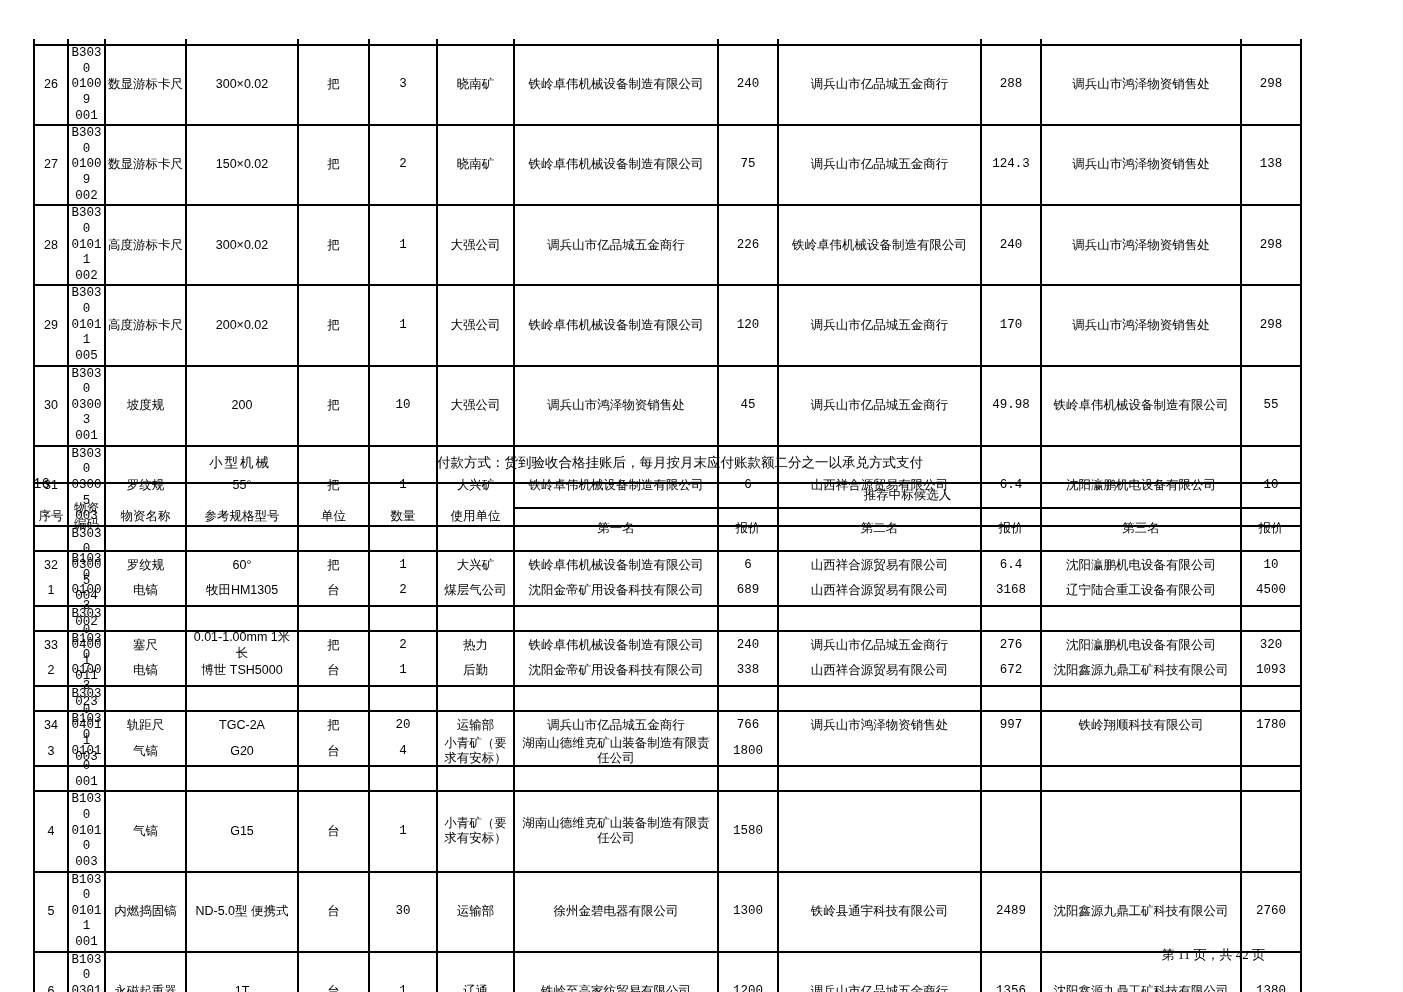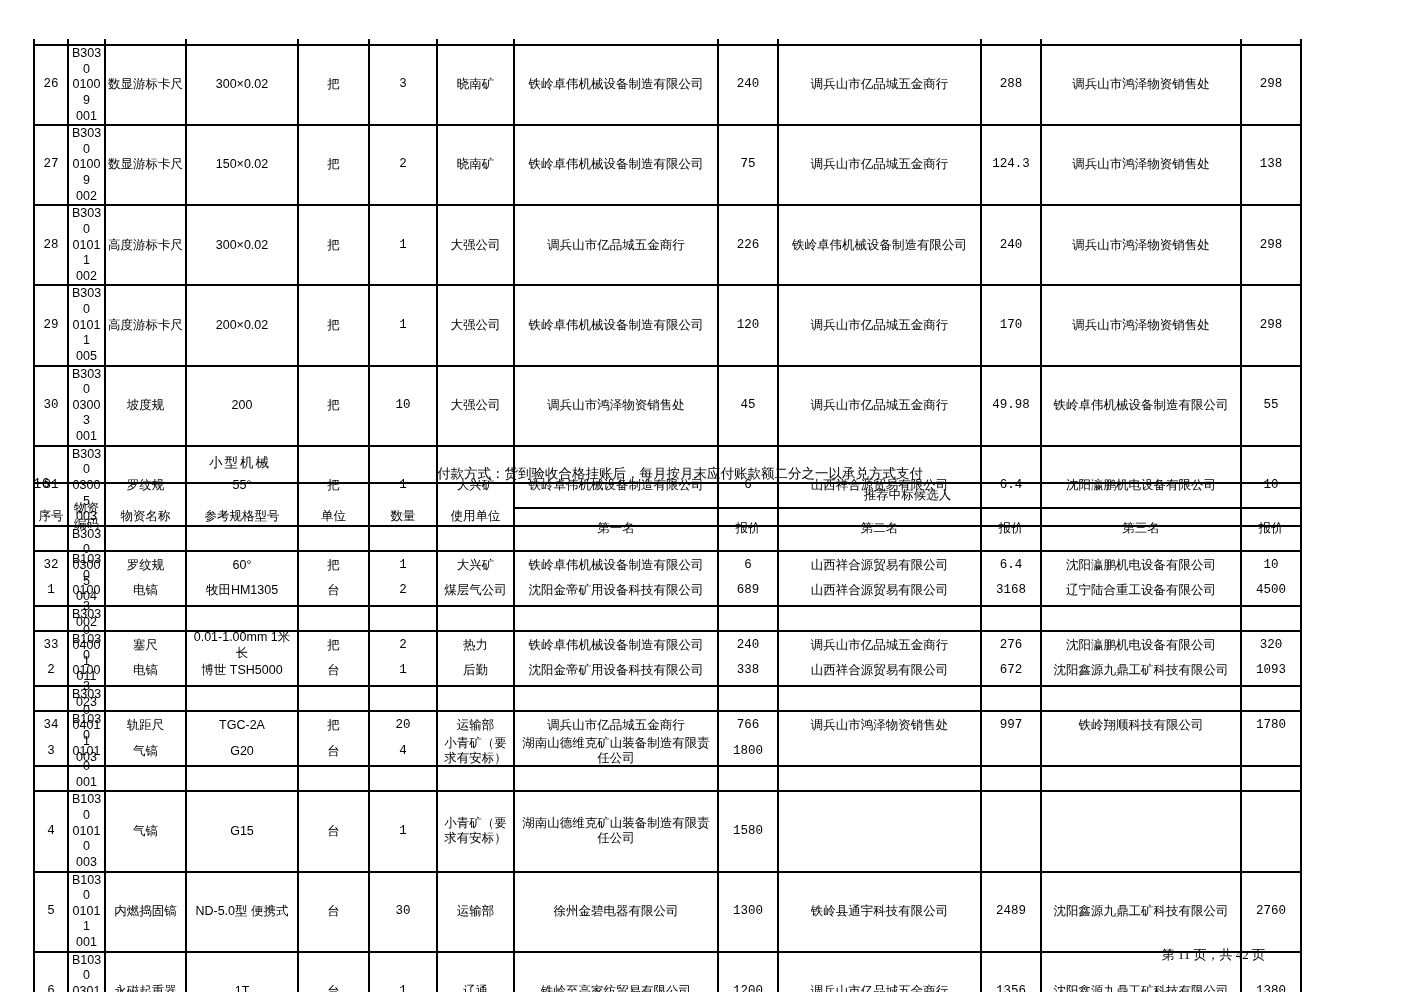--- a/index.html
+++ b/index.html
@@ -25,38 +25,38 @@
     word-break:break-word;
   }
   #table-upper{top:39px;}
   #table-lower{top:482px;}
   tr.body-row, #table-upper tbody tr, #table-lower tbody tr{height:43px;}
 
   
   tr.stub{height:6px;}
   tr.stub td{border-top:none;padding:0;}
 
-  td.seq{font-family:Liberation Mono, monospace;font-size:13px;margin-top:35px;}
+  td.seq{font-family:Liberation Sans, sans-serif;font-size:13px;margin-top:35px;}
   td.code{
-    font-family:Liberation Sans, sans-serif;
-    font-size:10.5px;line-height:1.2;text-align:left;white-space:pre-line;padding:0 1px;border-radius:8px;
+    font-family:Liberation Mono, monospace;
+    font-size:10.5px;line-height:1.2;text-align:left;white-space:pre-line;padding:0 1px;
   }
   td.lft{text-align:left;}
   td.spec{text-align:left;font-family:Liberation Sans, sans-serif;font-size:11.5px;}
   td.qty{text-align:right;padding-right:3px;font-family:"Liberation Mono","DejaVu Sans Mono",monospace;font-size:11.5px;}
   td.num{font-family:"Liberation Mono","DejaVu Sans Mono",monospace;font-size:11.5px;}
   td.hdr{font-size:12.5px;}
 
   #table-lower thead tr.cand-row{height:25px;}
   #table-lower thead tr.sub-row{height:43px;font-family:Liberation Mono, monospace;}
 
   .section-line{position:absolute;left:33px;top:454px;width:1269px;height:26px;font-size:13.5px;}
   .section-number{position:absolute;left:0;top:22px;font-family:"Liberation Mono","DejaVu Sans Mono",monospace;font-size:14px;}
   .section-title{position:absolute;left:176px;top:0;letter-spacing:2px;}
-  .section-payment{position:absolute;left:404px;top:11px;}
+  .section-payment{position:absolute;left:404px;top:0;}
 
   .page-footer{position:absolute;left:14px;top:946px;width:1251px;text-align:right;font-size:13px;}
 </style>
 </head>
 <body>
 
 <div class="sheet">
 
   <table class="grid" id="table-upper">
     <colgroup>

